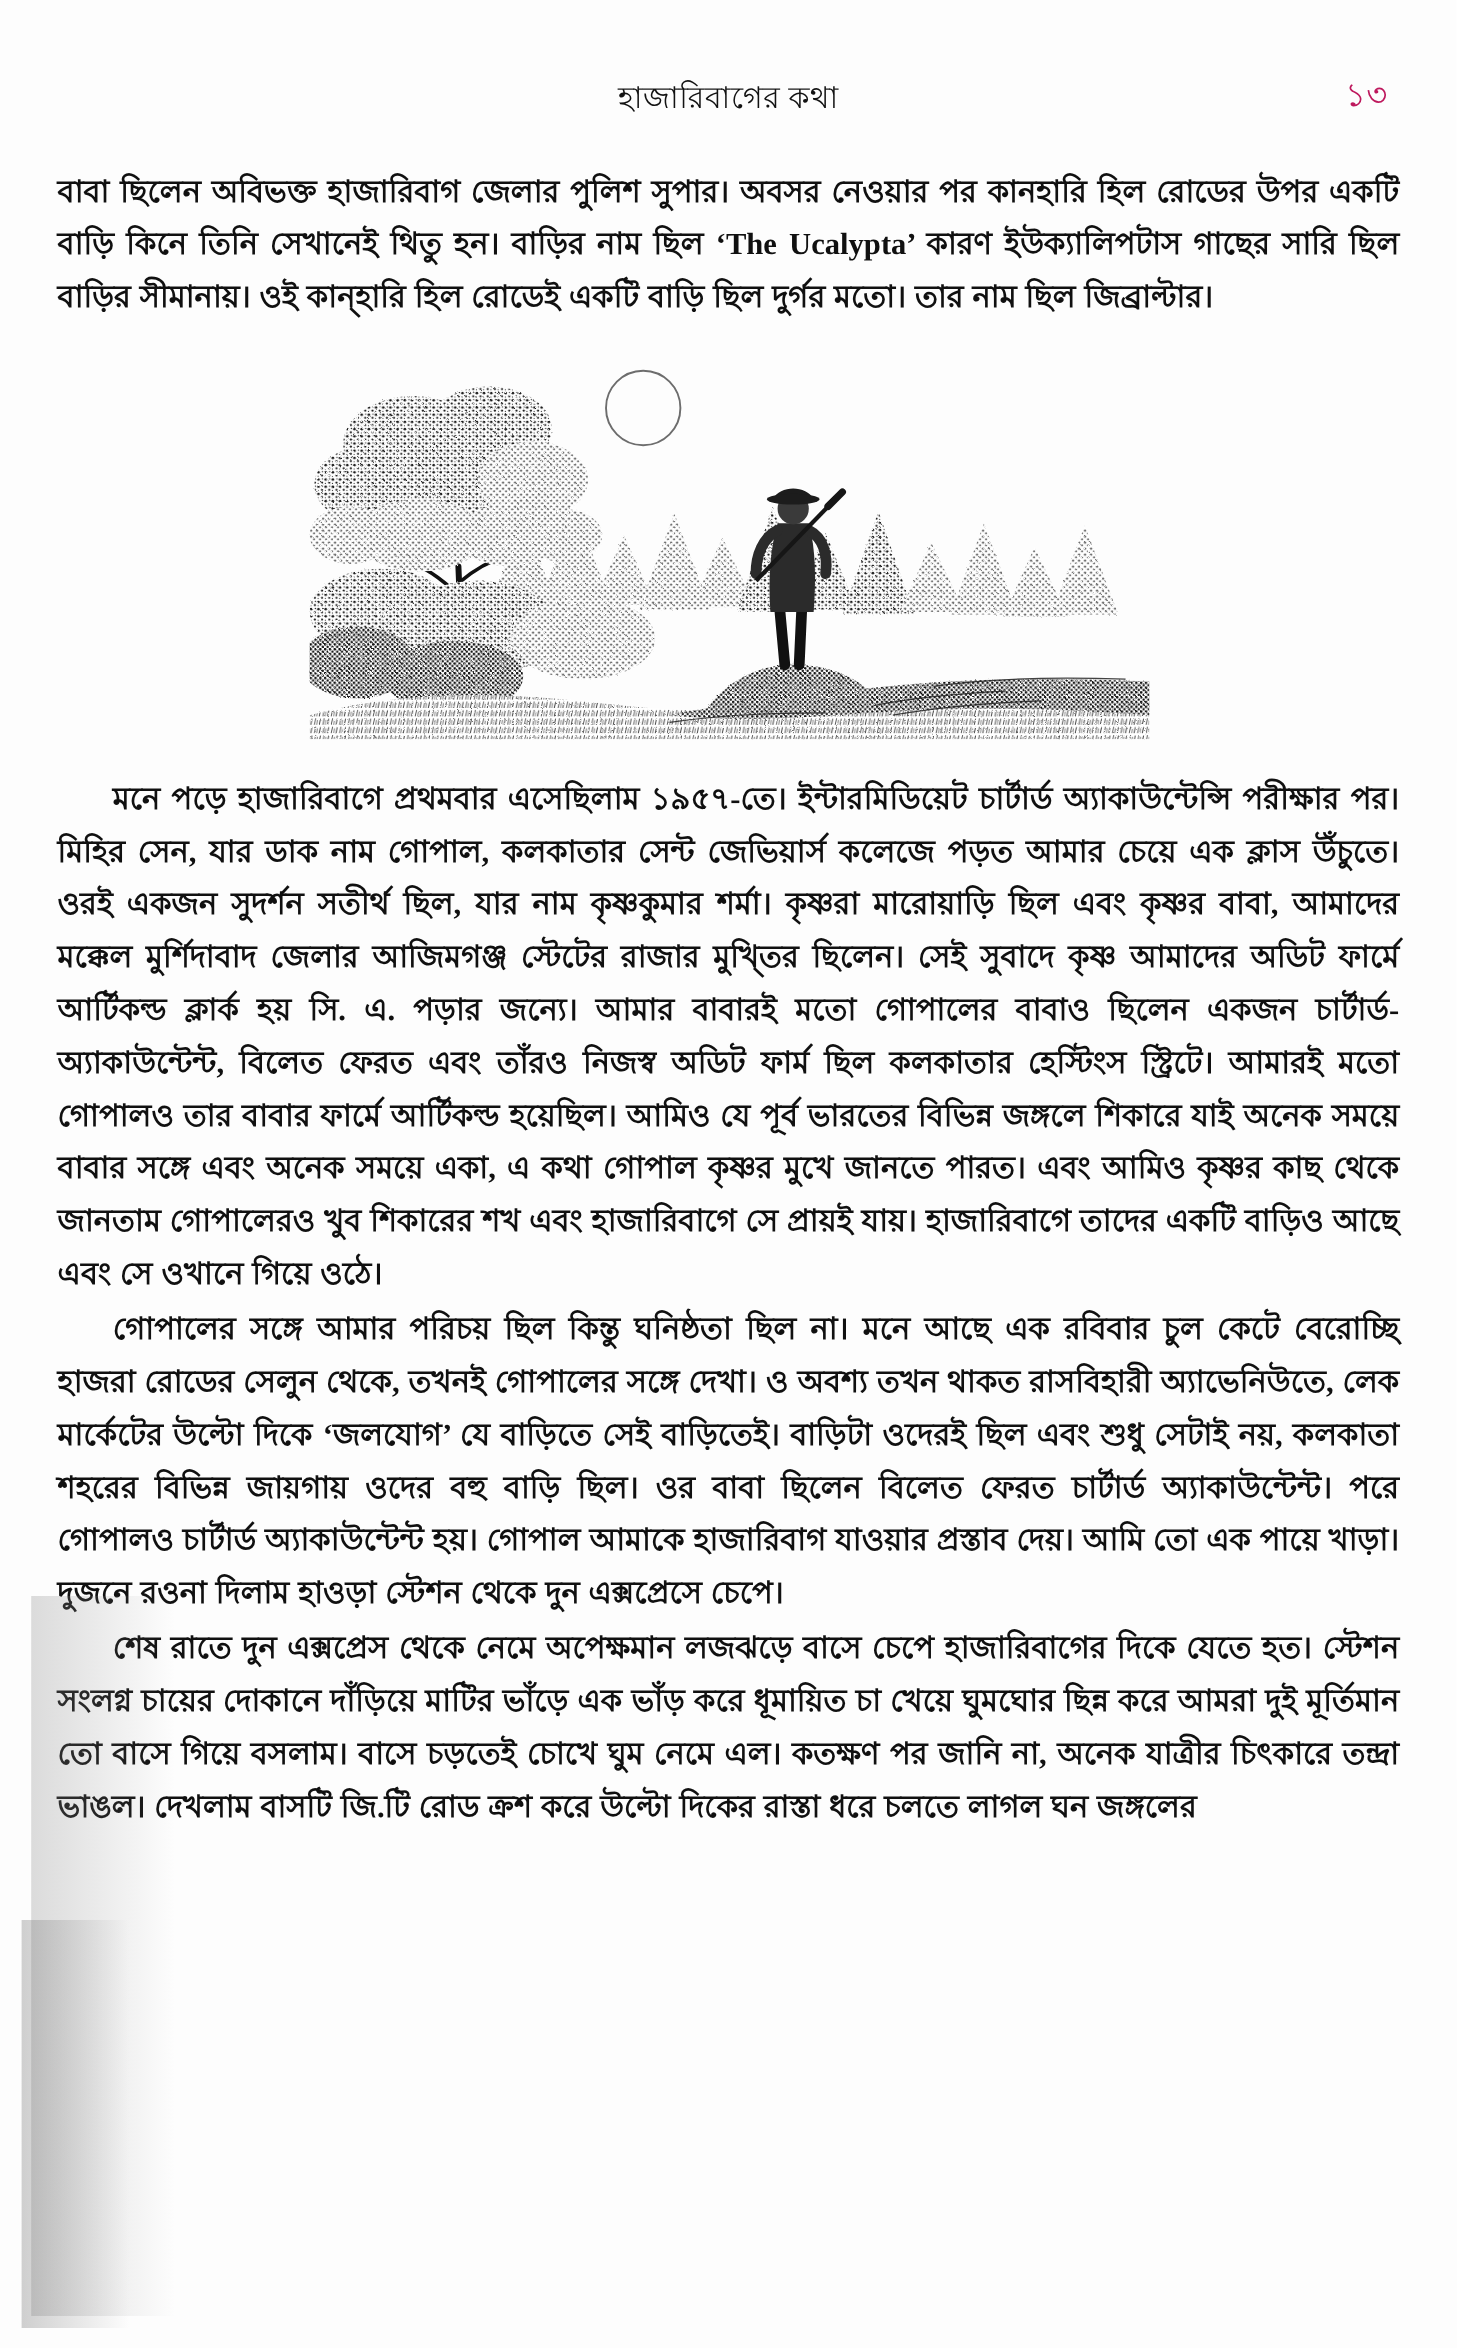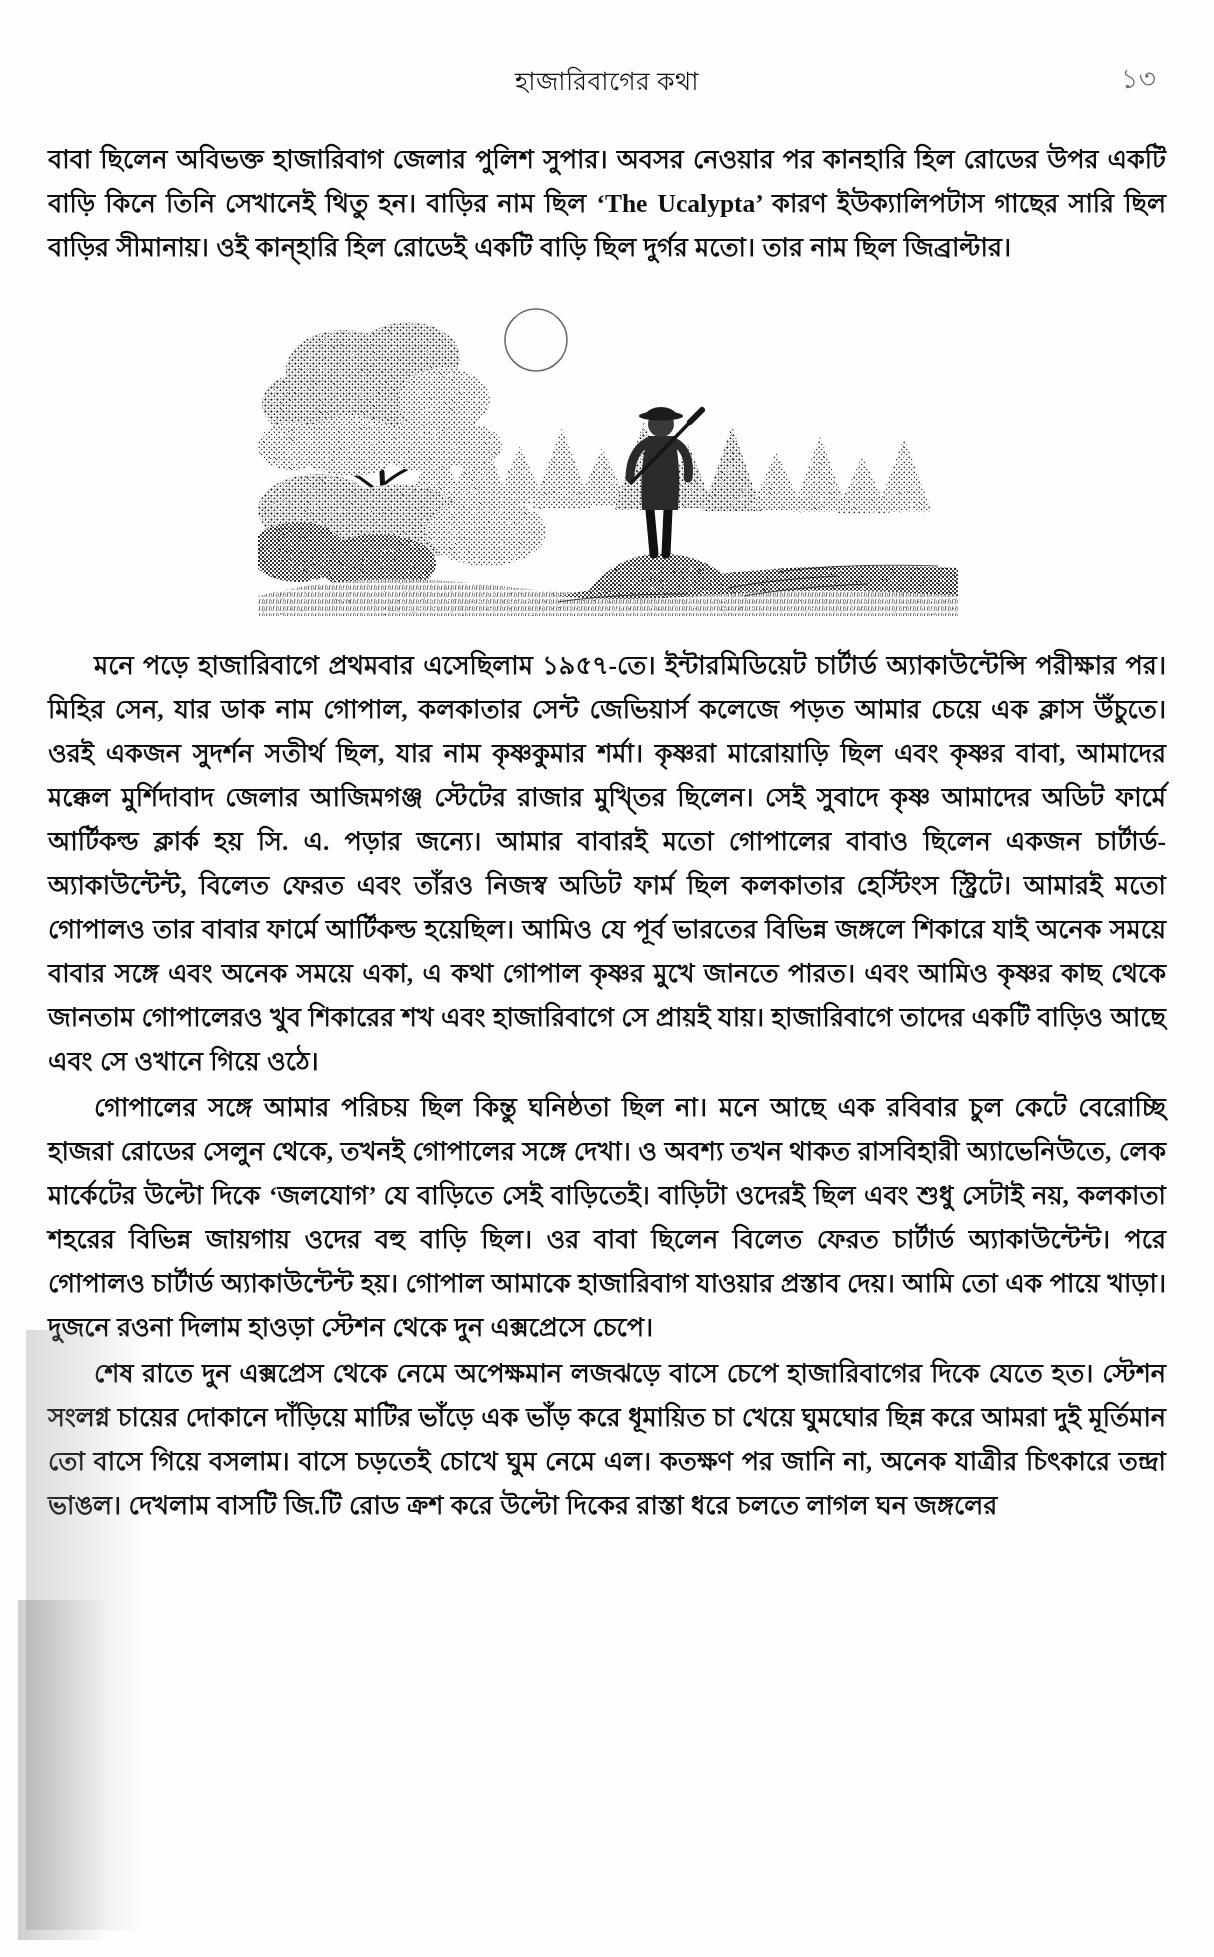--- a/index.html
+++ b/index.html
@@ -40,21 +40,21 @@
     letter-spacing: 0.5px;
     color: #121212;
     font-family: "Liberation Serif", "DejaVu Serif", serif;
     white-space: nowrap;
   }
   .header-pageno {
     position: absolute;
     right: 0;
     top: -4px;
     font-size: 27px;
-    color: #737373;
+    color: #be185d;
   }
 
   
   .content {
     position: absolute;
     top: 138px;
     left: 48px;
     width: 1118px;
     font-weight: bold;
   }

